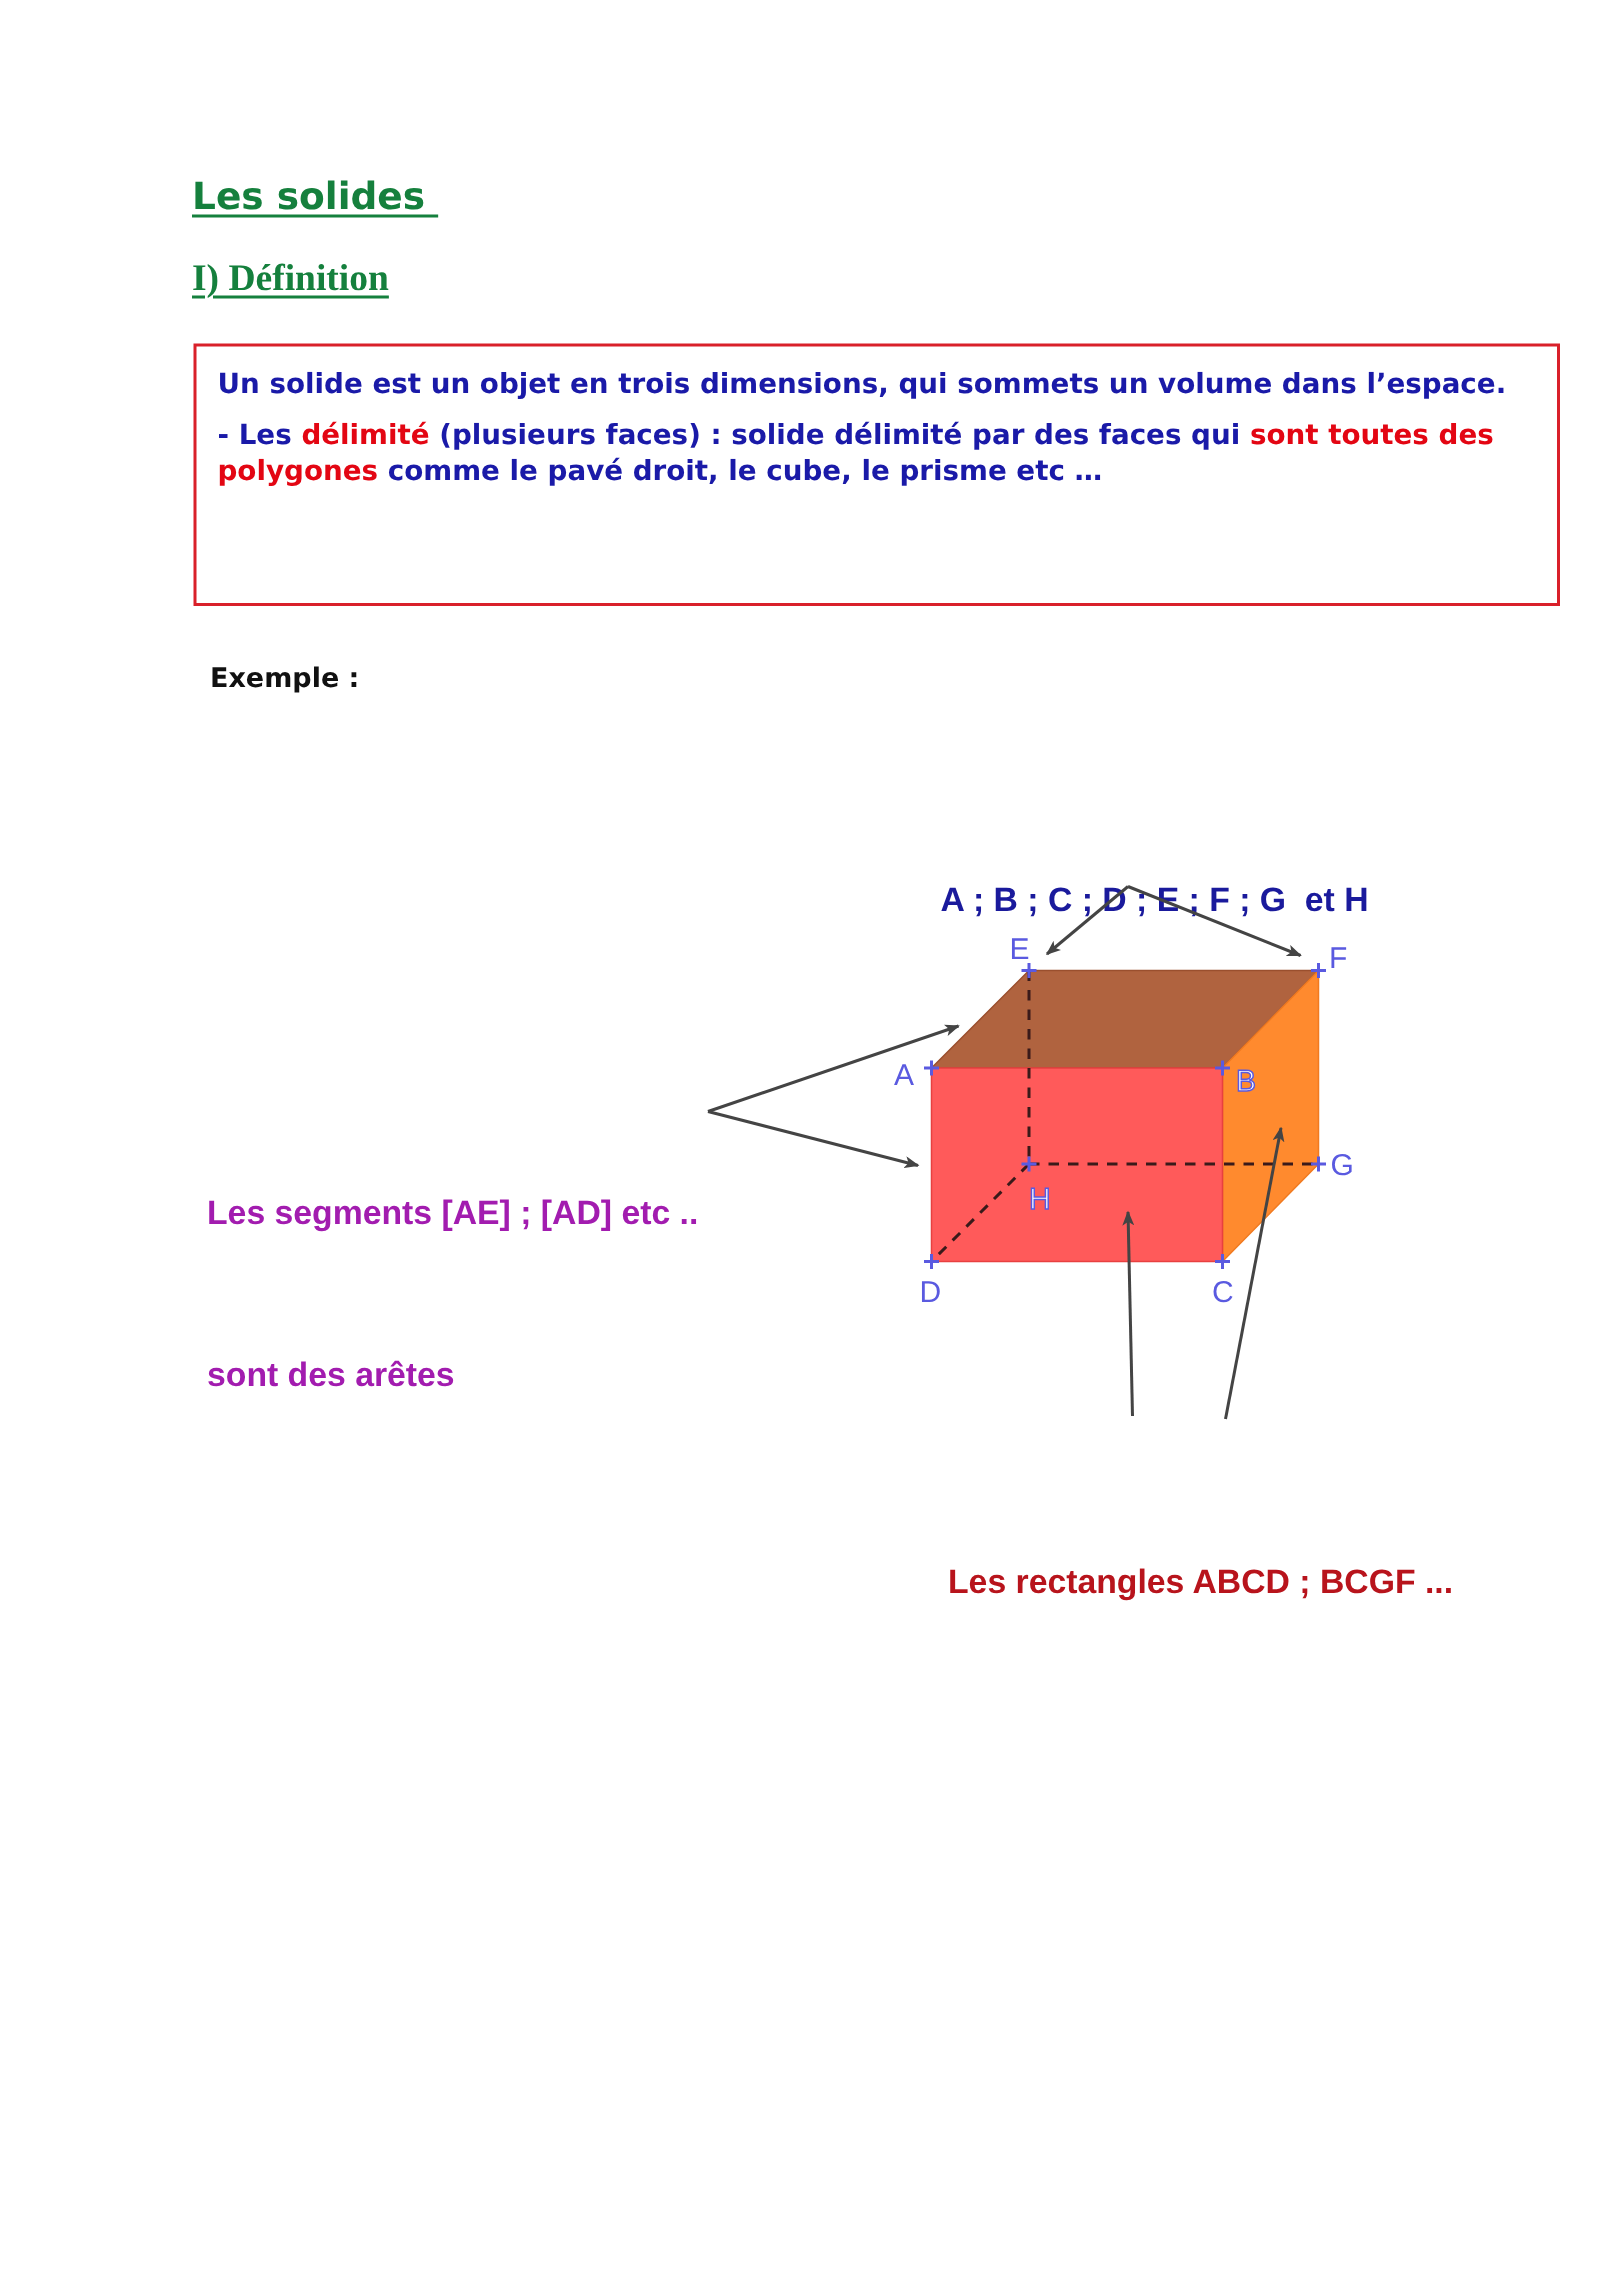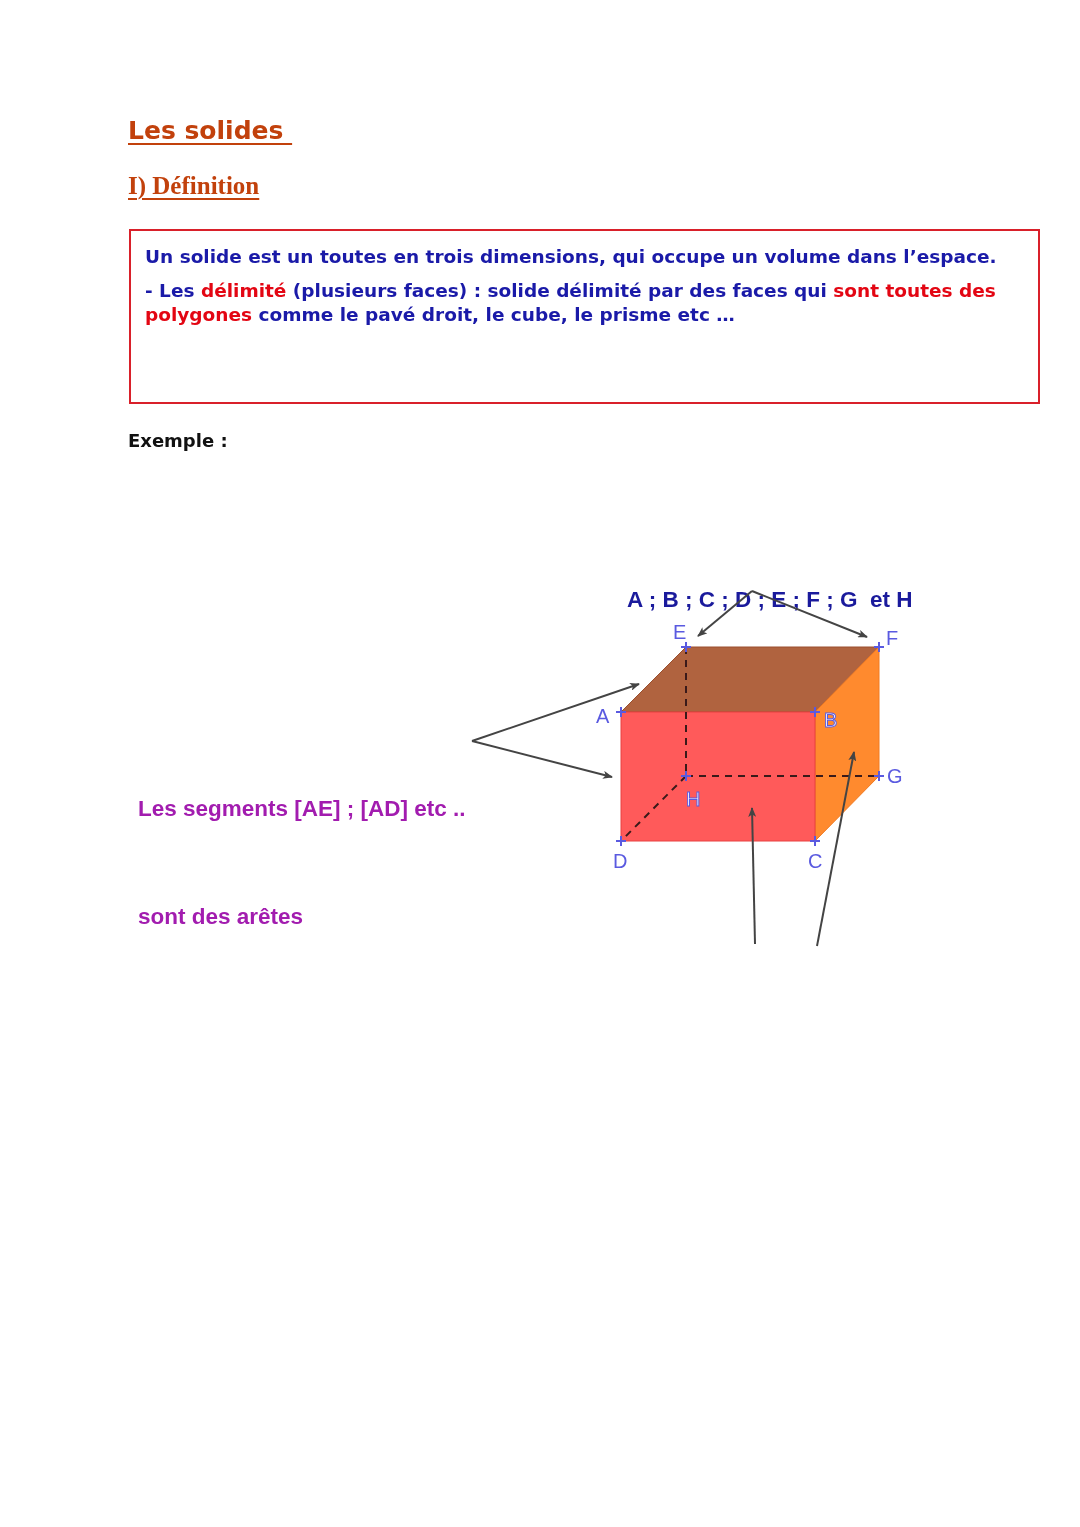--- a/index.html
+++ b/index.html
@@ -1,57 +1,58 @@
 <!DOCTYPE html>
 <html><head>
   <meta charset="utf-8">
   <style>
     html, body { margin: 0; padding: 0; background: #ffffff; }
     body { width: 1080px; height: 1527px; position: relative; overflow: hidden; font-family: "DejaVu Sans", sans-serif; }
-    .title { position: absolute; left: 128px; color: #c2410c; font-weight: bold; font-size: 25px; text-decoration: underline; text-decoration-thickness: 2px; text-underline-offset: 4px; margin: 0; white-space: pre; }
+    .title { position: absolute; left: 128px; color: #15803d; font-weight: bold; font-size: 25px; text-decoration: underline; text-decoration-thickness: 2px; text-underline-offset: 4px; margin: 0; white-space: pre; }
     #title-main { top: 116px; }
     #title-section { top: 172px; font-family: Liberation Serif, serif; }
     .def-box { position: absolute; left: 129px; top: 229px; width: 911px; height: 175px; border: 2px solid #d9202a; box-sizing: border-box; padding: 14px 14px 0 14px; }
     .def-box p { margin: 0; font-size: 18.5px; font-weight: bold; color: #1a1aa8; line-height: 24px; }
     .red { color: #e30613; }
     .p1 { margin-top: 0 !important; }
     .p2 { margin-top: 10px !important; }
     .p3 { margin-top: 10px !important; }
     .p4 { margin-top: 10px !important; }
-    .exemple { position: absolute; left: 128px; top: 430px; font-size: 18px; font-weight: bold; color: #111; margin: 0; }
+    .exemple { position: absolute; left: 128px; top: 430px; font-size: 18px; font-weight: bold; color: #111; margin: 12px; }
     .fig-label { position: absolute; font-family: "Liberation Sans", sans-serif; font-weight: bold; font-size: 22.5px; line-height: 36px; white-space: pre; }
     .blue-lbl { color: #1a1a9c; }
     .red-lbl { color: #a21caf; }
     .darkred-lbl { color: #b8141c; }
     svg.diagram { position: absolute; left: 0; top: 0; }
   </style>
 </head>
 <body>
 
 <h1 class="title" id="title-main">Les solides </h1>
 <h2 class="title" id="title-section">I) Définition</h2>
 
 <div class="def-box">
-  <p class="p1">Un solide est un toutes en trois dimensions, qui occupe un volume dans l’espace.</p>
+  <p class="p1">Un solide est un objet en trois dimensions, qui sommets un volume dans l’espace.</p>
   <p class="p3"><span>- Les </span><span class="red">délimité</span><span> (plusieurs faces) : solide délimité par des faces qui </span><span class="red">sont toutes des polygones</span><span> comme le pavé droit, le cube, le prisme etc …</span></p>
 </div>
 
 <p class="exemple">Exemple :</p>
 
 <div class="fig-label blue-lbl" style="left:627px; top:510px;">
   <div>A ; B ; C ; D ; E ; F ; G  et H</div>
   <div>sont des sommets</div>
 </div>
 
 <div class="fig-label red-lbl" style="left:138px; top:719px;">
   <div>Les segments [AE] ; [AD] etc ..</div>
   <div>sont des arêtes</div>
 </div>
 
 <div class="fig-label darkred-lbl" style="left:632px; top:965px;">
+  <div>Les rectangles ABCD ; BCGF ...</div>
 </div>
 
 <svg class="diagram" width="1080" height="1527" viewBox="0 0 1080 1527">
   <defs>
     <marker id="arrowhead" markerWidth="10" markerHeight="8" refX="9" refY="4" orient="auto" markerUnits="userSpaceOnUse">
       <path d="M0,0 L10,4 L0,8 L2.5,4 Z" fill="#444444"></path>
     </marker>
   </defs>
 
   <polygon points="621,712 686,647 879,647 815,712" fill="#b0633f" stroke="#9a4f2e" stroke-width="1"></polygon>

